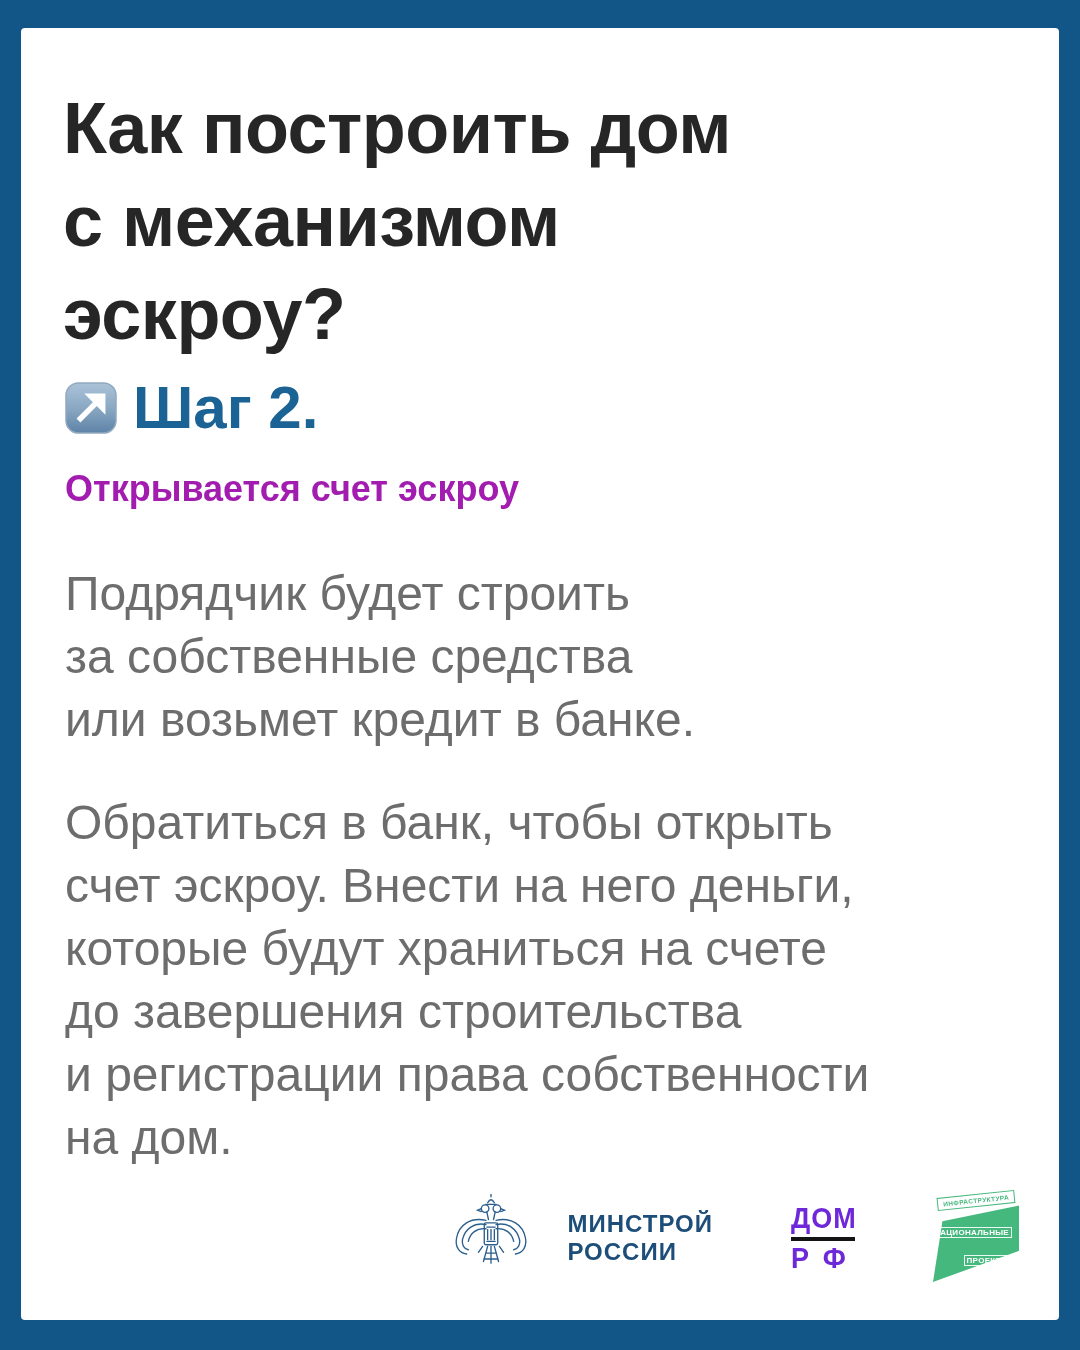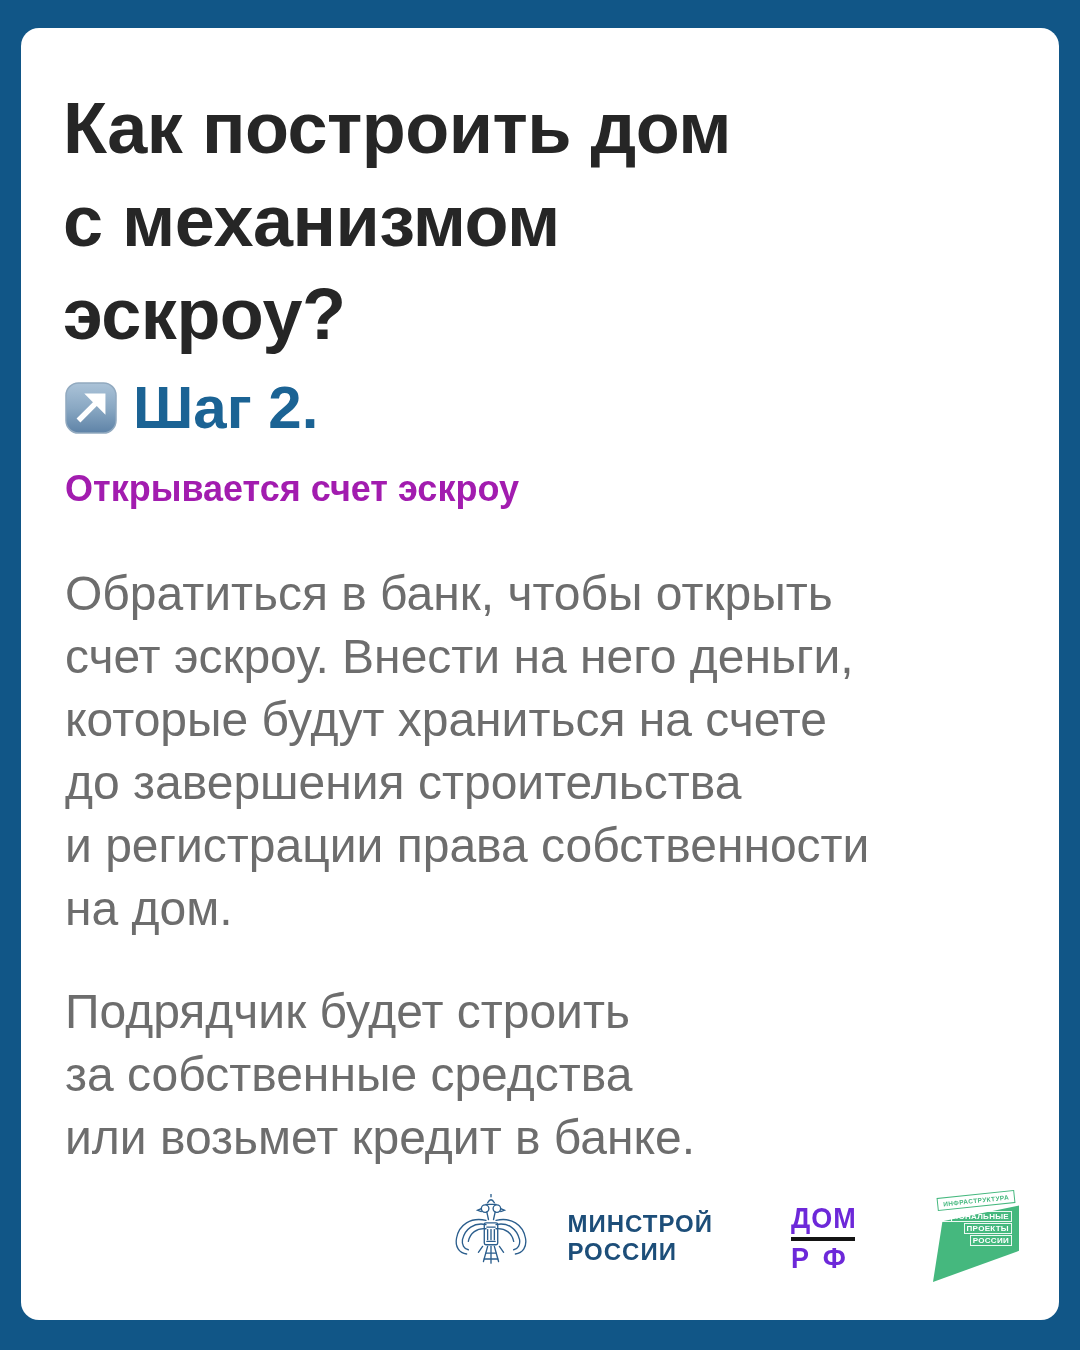--- a/index.html
+++ b/index.html
@@ -7,21 +7,21 @@
   body {
     font-family:"Liberation Sans", sans-serif;
     background:#115687;
     position:relative;
     overflow:hidden;
   }
   .card {
     position:absolute;
     left:21px; right:21px; top:28px; bottom:30px;
     background:#ffffff;
-    border-radius:18px;
+    border-radius:4px;
     padding:50px 44px 0 42px;
   }
   .pre { white-space:pre-line; }
   .title {
     font-size:72px;
     line-height:93px;
     font-weight:bold;
     color:#262626;
     letter-spacing:-0.5px;
     margin-top:4px;
@@ -124,21 +124,21 @@
   }
   .np-lines span {
     display:inline-block;
     color:#ffffff;
     font-size:8px;
     font-weight:bold;
     line-height:9px;
     letter-spacing:0.3px;
     border:1px solid rgba(255,255,255,0.9);
     padding:0 2px;
-    margin-top:1px;
+    margin-top:17px;
     white-space:nowrap;
   }
 </style>
 </head>
 <body>
 
 <div class="card">
 
   <h1 class="title pre">Как построить дом
 с механизмом
@@ -154,29 +154,29 @@
         </linearGradient>
       </defs>
       <rect x="1" y="1" width="52" height="52" rx="13" fill="url(#emojiGrad)" stroke="#91a9bf" stroke-width="1.5"></rect>
       <path d="M20 12 H42 V34 L33 25 L16 42 L12 38 L29 21 Z" fill="#ffffff"></path>
     </svg>
     <span class="step-label">Шаг 2.</span>
   </div>
 
   <div class="subtitle">Открывается счет эскроу</div>
 
+  <p class="body-par pre">Подрядчик будет строить
+за собственные средства
+или возьмет кредит в банке.</p>
   <p class="body-par pre">Обратиться в банк, чтобы открыть
 счет эскроу. Внести на него деньги,
 которые будут храниться на счете
 до завершения строительства
 и регистрации права собственности
 на дом.</p>
-  <p class="body-par pre">Подрядчик будет строить
-за собственные средства
-или возьмет кредит в банке.</p>
 
   <div class="footer">
 
     <div class="minstroy">
       <svg width="84" height="88" viewBox="0 0 100 104" xmlns="http://www.w3.org/2000/svg" fill="none" stroke="#2b5e8d" stroke-width="1.6" stroke-linecap="round">
 
         <path d="M46,10 Q50,3 54,10"></path>
         <path d="M44,12 H56"></path>
         <path d="M50,3 V0"></path>
 

